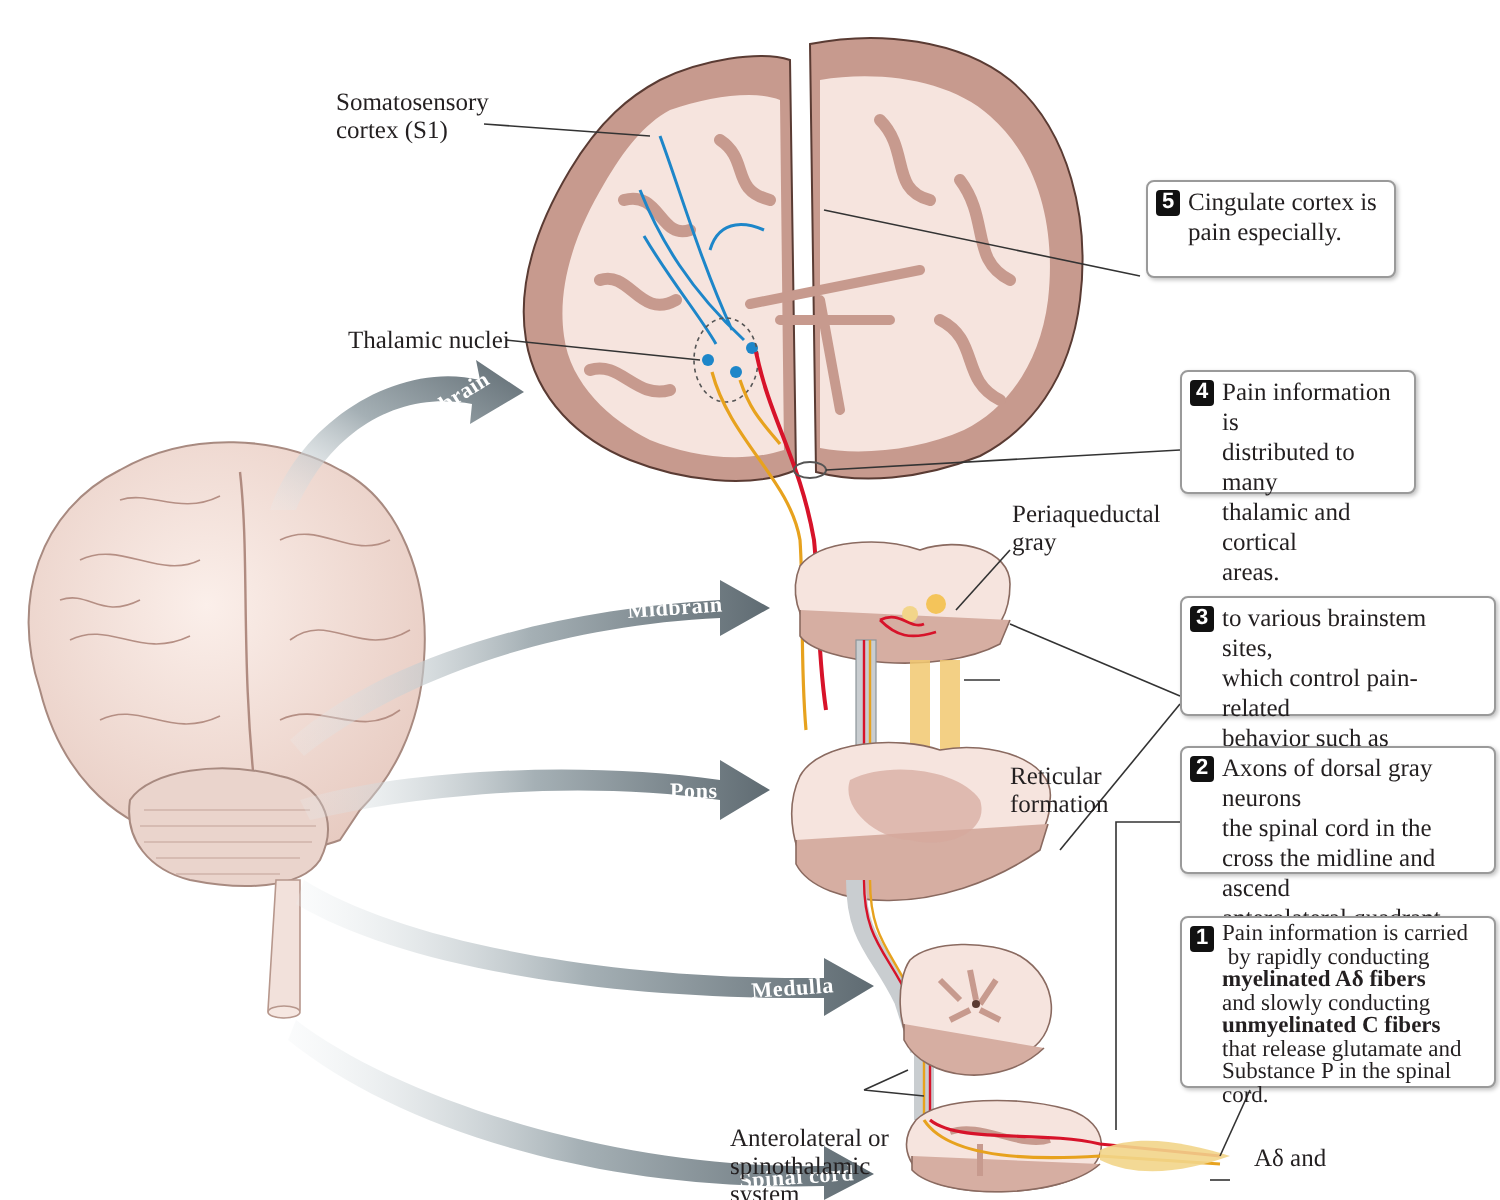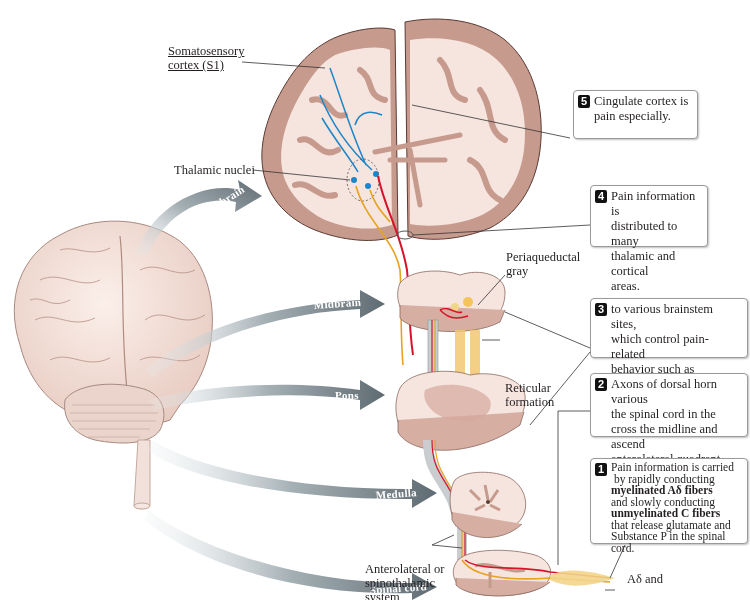--- a/index.html
+++ b/index.html
@@ -134,21 +134,21 @@
     <path d="M505 312 L590 348"></path>
     <path d="M482 340 L500 340"></path>
     <path d="M530 425 L590 352"></path>
     <path d="M558 565 L558 411 L590 411"></path>
     <path d="M610 578 L625 545"></path>
     <path d="M605 590 L615 590"></path>
     <path d="M432 545 L454 535 M432 545 L462 548"></path>
   </g>
 </svg>
 
-<div class="lbl" style="left:168px;top:44px;text-decoration:underline;">Somatosensory
+<div class="lbl" style="left:168px;top:44px;">Somatosensory
 cortex (S1)</div>
 <div class="lbl" style="left:174px;top:163px;">Thalamic nuclei</div>
 <div class="lbl" style="left:506px;top:250px;">Periaqueductal
 gray</div>
 <div class="lbl" style="left:505px;top:333px;margin-top:48px;">Reticular
 formation</div>
 <div class="lbl" style="left:365px;top:530px;margin-top:32px;">Anterolateral or
 spinothalamic
 system</div>
 <div class="lbl" style="left:627px;top:572px;">Aδ and</div>
@@ -172,21 +172,21 @@
 
 <div class="box" style="left:590px;top:298px;width:158px;height:60px;">
   <span class="num">3</span>
   <span class="line">to various brainstem sites,</span>
   <span class="line">which control pain-related</span>
   <span class="line">behavior such as vocalization.</span>
 </div>
 
 <div class="box" style="left:590px;top:373px;width:158px;height:64px;">
   <span class="num">2</span>
-  <span class="line">Axons of dorsal horn various</span>
+  <span class="line">Axons of dorsal gray neurons</span>
   <span class="line">the spinal cord in the</span>
   <span class="line">cross the midline and ascend</span>
   <span class="line">anterolateral quadrant.</span>
 </div>
 
 <div class="box" style="left:590px;top:458px;width:158px;height:86px;line-height:11.5px;font-size:11.5px;">
   <span class="num">1</span>
   <span class="line">Pain information is carried</span>
   <span class="line" style="white-space:pre;"> by rapidly conducting</span>
   <span class="line b">myelinated Aδ fibers</span>

